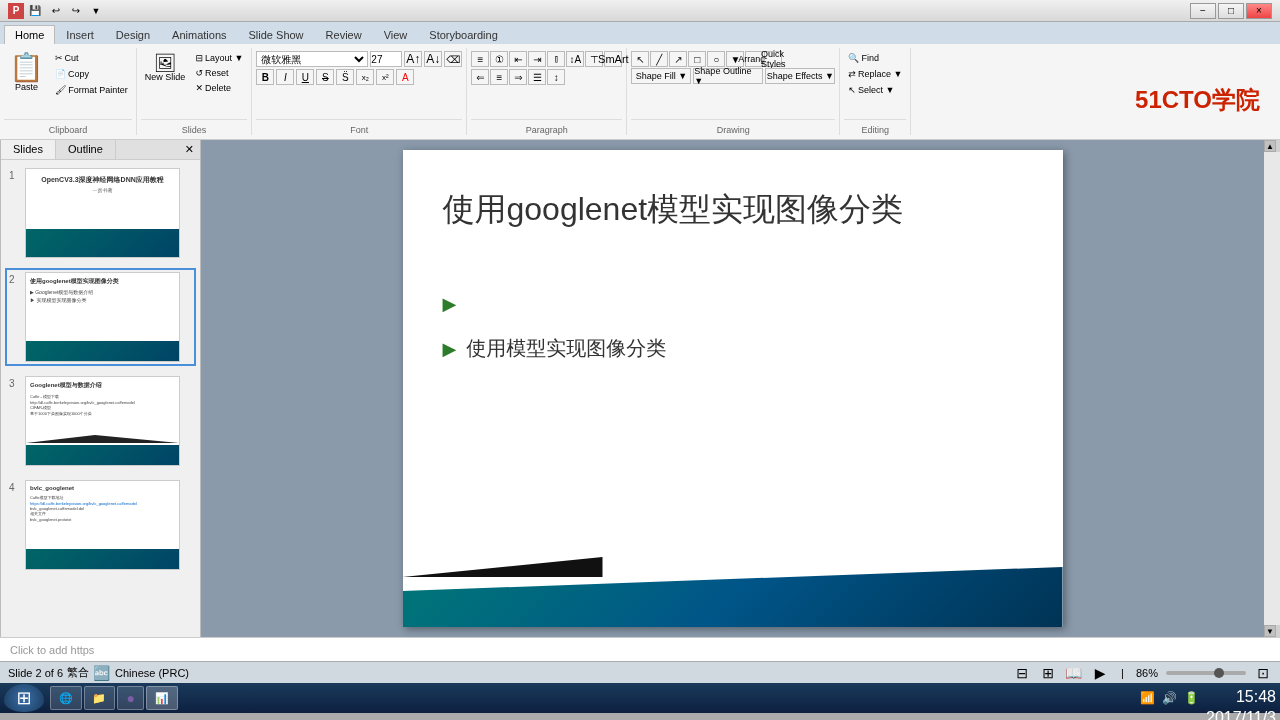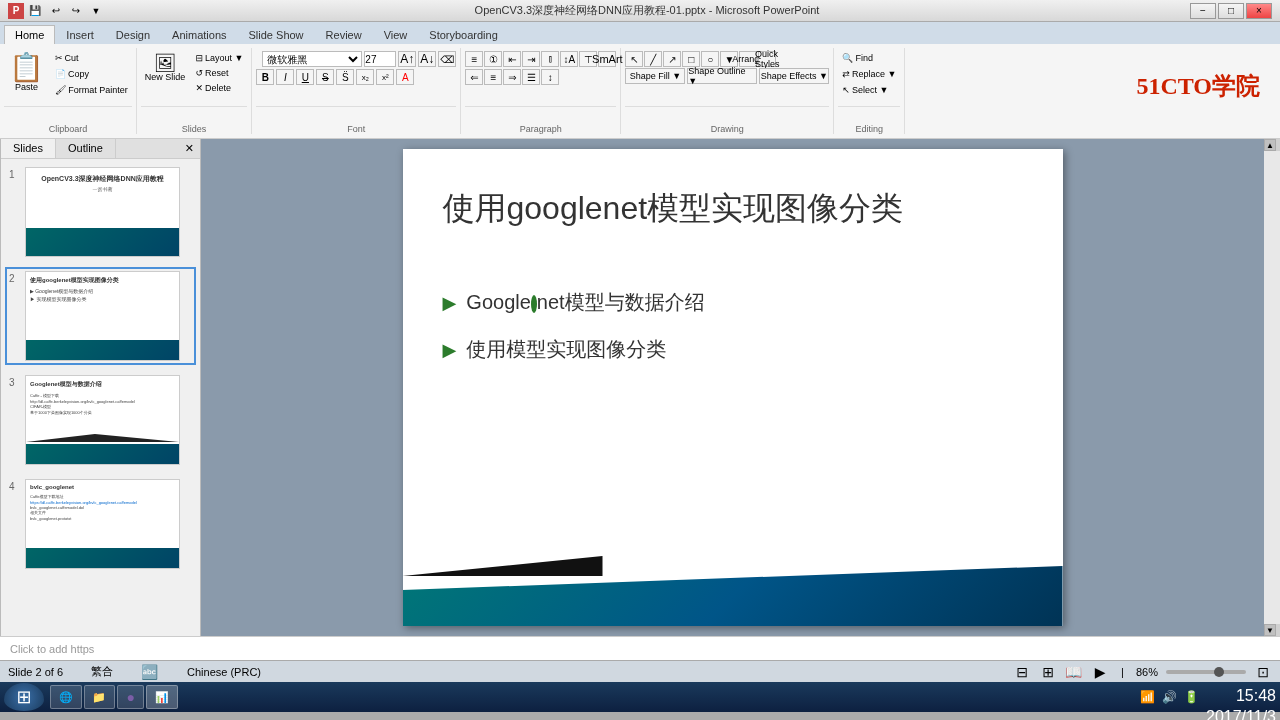--- a/index.html
+++ b/index.html
@@ -139,21 +139,21 @@
     #status-bar {
       height: 22px;
       background: #d0d8e0;
       border-top: 1px solid #aaa;
       display: flex;
       align-items: center;
       padding: 0 8px;
       justify-content: space-between;
       font-size: 11px;
     }
-    #status-left { display: flex; gap: 28px; align-items: center; }
+    #status-left { display: flex; gap: 4px; align-items: center; }
     #status-right { display: flex; gap: 8px; align-items: center; }
     .status-icon { width: 18px; height: 18px; display: flex; align-items: center; justify-content: center; font-size: 14px; cursor: pointer; }
     .zoom-slider { width: 80px; height: 4px; background: #aaa; border-radius: 2px; position: relative; }
     .zoom-thumb { width: 10px; height: 10px; background: #555; border-radius: 50%; position: absolute; top: -3px; left: 60%; }
 
     
     #taskbar {
       height: 30px;
       background: linear-gradient(to bottom, #1a3a5c, #0d2040);
       display: flex;
@@ -162,51 +162,50 @@
       padding: 0 4px;
     }
     .task-start { width: 40px; height: 28px; background: radial-gradient(circle, #3a6fa8, #1a3a5c); border-radius: 50% 50% 50% 50% / 60% 60% 40% 40%; display: flex; align-items: center; justify-content: center; cursor: pointer; margin-right: 4px; }
     .task-btn { height: 24px; padding: 0 8px; background: rgba(255,255,255,0.15); border: 1px solid rgba(255,255,255,0.3); color: white; font-size: 11px; display: flex; align-items: center; gap: 4px; cursor: pointer; border-radius: 2px; }
     .task-btn.active { background: rgba(255,255,255,0.25); }
     #taskbar-right { margin-left: auto; display: flex; align-items: center; gap: 6px; color: white; font-size: 11px; }
     .tray-icon { width: 16px; height: 16px; display: flex; align-items: center; justify-content: center; font-size: 12px; cursor: pointer; }
     .clock { text-align: right; font-size: 16px; line-height: 1.3; margin-top: 20px; }
 
     
-    #logo-51cto { position: absolute; top: 48px; right: 20px; font-size: 24px; font-weight: bold; color: #cc2200; font-family: Liberation Serif, serif; }
+    #logo-51cto { position: absolute; top: 62px; right: 20px; font-size: 24px; font-weight: bold; color: #cc2200; font-family: Liberation Sans, sans-serif; }
     #ribbon-wrapper { position: relative; }
 
     
     #left-scroll { width: 12px; background: #d8d8d8; border-right: 1px solid #bbb; }
     .scroll-btn { width: 12px; height: 12px; background: #c0c0c0; display: flex; align-items: center; justify-content: center; font-size: 8px; cursor: pointer; border: 1px solid #aaa; }
     .scroll-track { flex: 1; background: #e8e8e8; }
     .rg { display: flex; flex-direction: column; align-items: stretch; border-right: 1px solid #ddd; padding: 3px 4px 0; min-width: 60px; }
     .rg-body { flex: 1; display: flex; flex-wrap: wrap; gap: 2px; align-items: flex-start; padding-bottom: 2px; }
-    .rg-label { font-size: 9px; color: #666; text-align: center; border-top: 1px solid #ddd; padding-top: 17px; margin-top: 7px; }
+    .rg-label { font-size: 9px; color: #666; text-align: center; border-top: 1px solid #ddd; padding-top: 5px; margin-top: 20px; }
     .rib-btn { display: flex; flex-direction: column; align-items: center; padding: 2px 3px; cursor: pointer; border: 1px solid transparent; font-size: 9px; min-width: 30px; }
     .rib-icon { font-size: 18px; line-height: 1; }
     .rib-row-btn { display: flex; align-items: center; gap: 2px; padding: 1px 3px; cursor: pointer; border: 1px solid transparent; font-size: 9px; white-space: nowrap; }
     select.rib-select { height: 16px; font-size: 10px; border: 1px solid #bbb; background: white; }
     input.rib-input { height: 16px; font-size: 10px; border: 1px solid #bbb; background: white; }
     .fmt-btn { width: 18px; height: 16px; border: 1px solid #bbb; background: #f5f5f5; cursor: pointer; font-size: 10px; display: flex; align-items: center; justify-content: center; }
   </style>
 </head>
 <body>
 
 <div id="title-bar">
   <div id="title-bar-left">
     <div class="title-icon">
       <span style="color:white;font-size:10px;font-weight:bold;">P</span>
     </div>
     <div class="qa-icon">💾</div>
     <div class="qa-icon">↩</div>
     <div class="qa-icon">↪</div>
     <div class="qa-icon" style="font-size:9px;">▼</div>
   </div>
-  <div id="title-bar-center">OpenCV3.3深度神经网络DNN应用教程-01.pptx - Microsoft PowerPoint</div>
   <div id="title-bar-right">
     <div class="win-btn">−</div>
     <div class="win-btn">□</div>
     <div class="win-btn close">×</div>
   </div>
 </div>
 
 <div id="ribbon-wrapper">
 
   <div id="logo-51cto">51CTO学院</div>
@@ -268,21 +267,21 @@
             <span>Delete</span>
           </div>
         </div>
       </div>
       <div class="rg-label">Slides</div>
     </div>
 
     <div class="rg" style="min-width:160px;">
       <div class="rg-body" style="flex-direction:column;gap:2px;">
         <div style="display:flex;gap:2px;align-items:center;">
-          <select class="rib-select" style="width:100px;margin-left:6px;">
+          <select class="rib-select" style="width:112px;">
             <option>微软雅黑</option>
           </select>
           <input class="rib-input" style="width: 32px;" value="27">
           <div class="fmt-btn" style="font-size:12px;">A↑</div>
           <div class="fmt-btn" style="font-size:12px;">A↓</div>
           <div class="fmt-btn">⌫</div>
         </div>
         <div style="display:flex;gap:2px;align-items:center;">
           <div class="fmt-btn" style="font-weight:bold;">B</div>
           <div class="fmt-btn" style="font-style:italic;">I</div>
@@ -438,21 +437,20 @@
   <div id="slide-canvas-area">
     <div id="slide-canvas">
 
       <div class="slide-title">
         <span>使用googlenet模型实现图像分类</span>
       </div>
 
       <div class="slide-content">
         <div class="slide-bullet">
           <span class="bullet-arrow">▶</span>
-          <span>Googl<span style="position:relative;">e<span class="bullet-cursor" style="width:6px;height:18px;background:#2c7c2c;border-radius:50%;display:inline-block;margin:0 0px;vertical-align:middle;"></span></span>net模型与数据介绍</span>
         </div>
         <div class="slide-bullet">
           <span class="bullet-arrow">▶</span>
           <span>使用模型实现图像分类</span>
         </div>
       </div>
 
       <div class="slide-decorative-bar"></div>
       <div class="slide-decorative-accent"></div>
 

